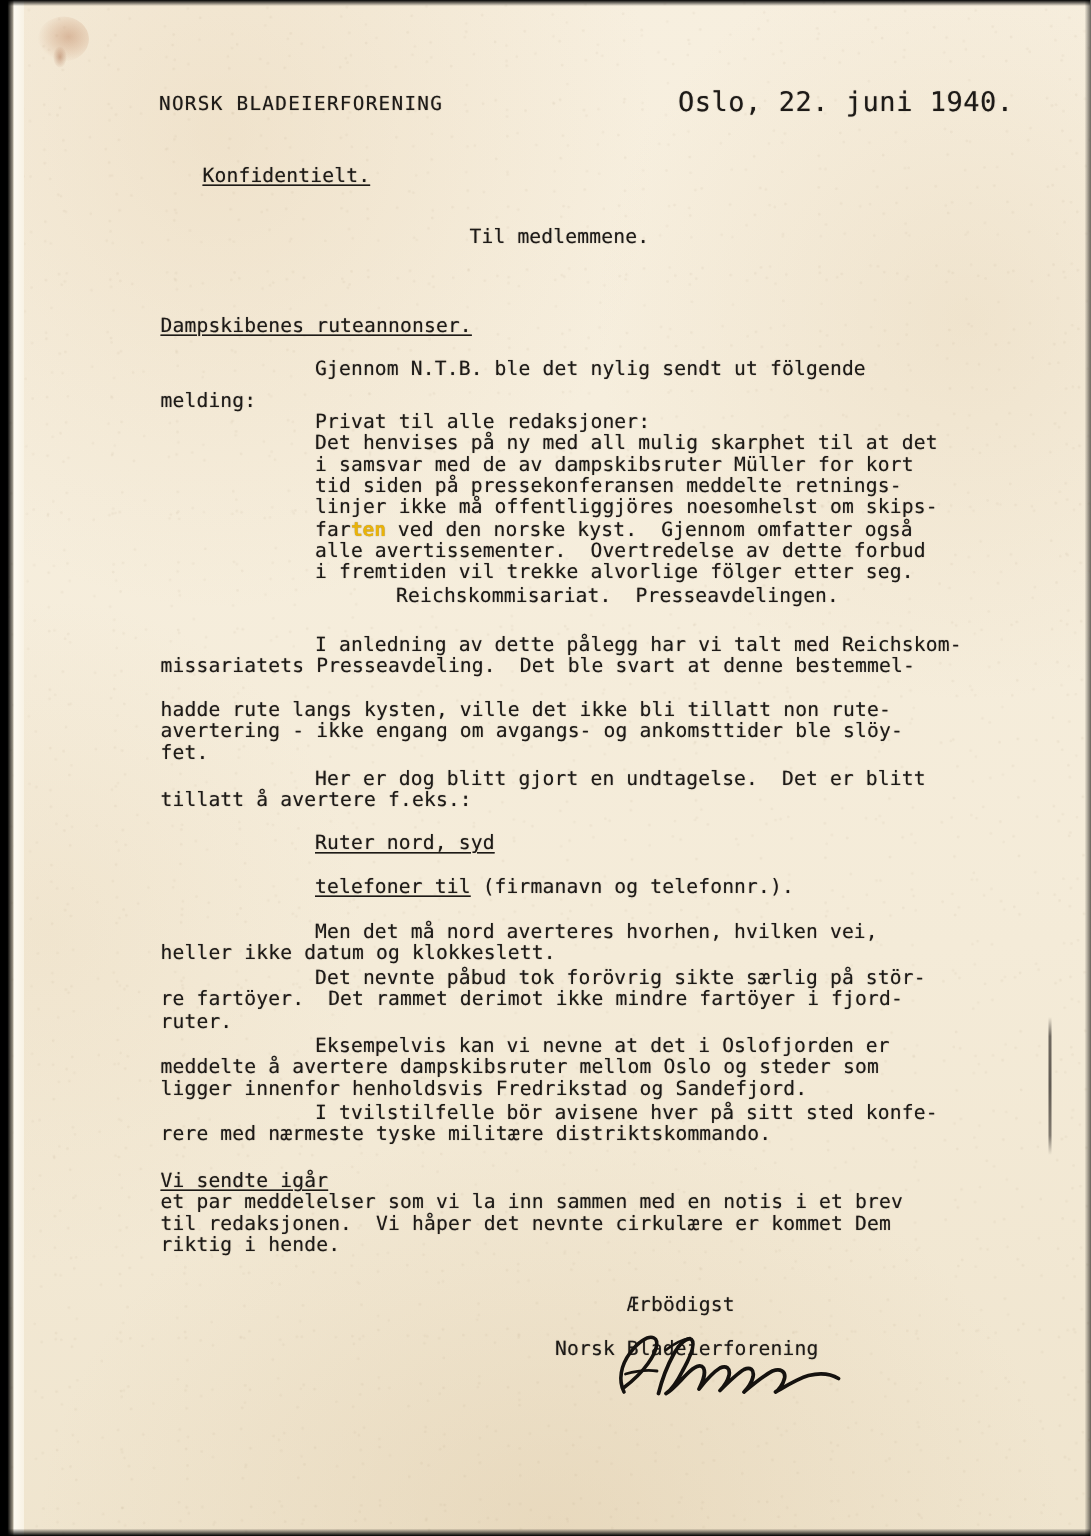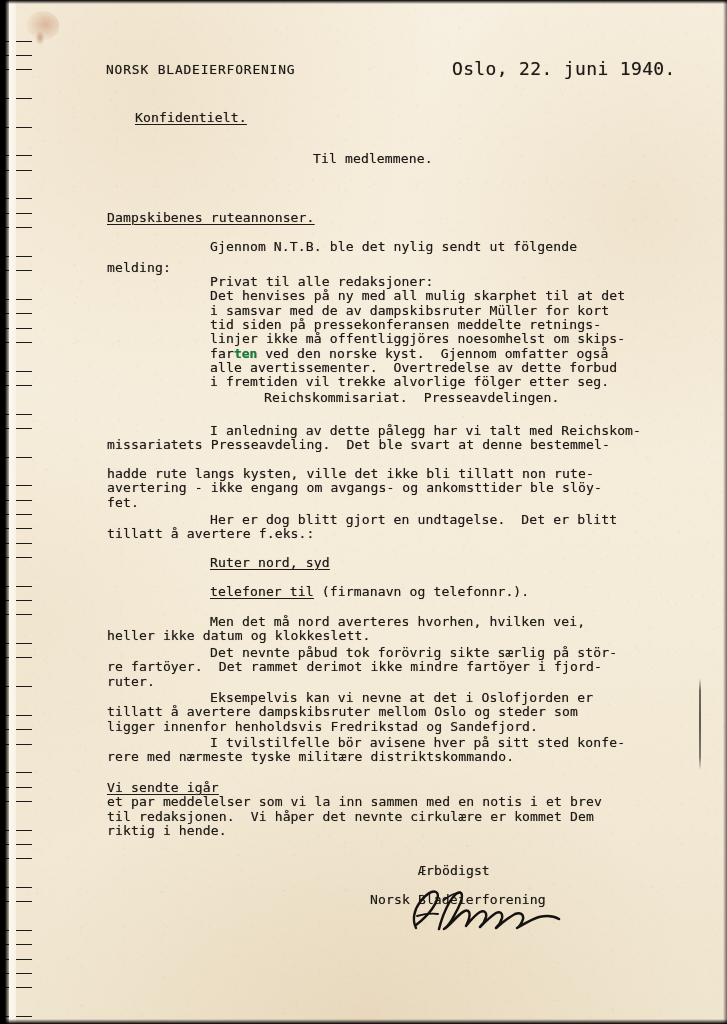--- a/index.html
+++ b/index.html
@@ -92,29 +92,28 @@
   #typed {
     position: absolute;
     left: 0; top: 0;
     width: 643px; height: 1024px;
     font-family: "DejaVu Sans Mono", "Liberation Mono", monospace;
     font-size: 13.1px;
     line-height: 14.35px;
     letter-spacing: .1px;
     color: #1d1a17;
     white-space: pre;
-    text-decoration: underline;
   }
   .ln {
     position: absolute;
     white-space: pre;
     text-shadow: 0 0 .7px rgba(40,35,30,.55);
   }
   .u { text-decoration: underline; text-underline-offset: 2px; text-decoration-thickness: 1px; }
-  .strike-bold { font-weight: 700; color: #15803d; letter-spacing: -.15px; }
+  .strike-bold { font-weight: 700; color: #eab308; letter-spacing: -.15px; }
 
   .hdr { font-size: 12.9px; letter-spacing: .85px; }
   .datehdr { font-size: 18px; letter-spacing: .35px; }
 
   
   #signature {
     position: absolute;
     left: 408px;
     top: 888px;
     width: 190px;
@@ -205,21 +204,21 @@
 
     
     <div class="ln" style="left:210px; top:615px;">Men det må nord averteres hvorhen, hvilken vei,</div>
     <div class="ln" style="left:107px; top:629.4px;">heller ikke datum og klokkeslett.</div>
 
     <div class="ln" style="left:210px; top:646px;">Det nevnte påbud tok forövrig sikte særlig på stör-</div>
     <div class="ln" style="left:107px; top:660.4px;">re fartöyer.  Det rammet derimot ikke mindre fartöyer i fjord-</div>
     <div class="ln" style="left:107px; top:674.7px;">ruter.</div>
 
     <div class="ln" style="left:210px; top:691px;">Eksempelvis kan vi nevne at det i Oslofjorden er</div>
-    <div class="ln" style="left:107px; top:705.4px;">tillatt å avertere dampskibsruter mellom Oslo og steder som</div>
+    <div class="ln" style="left:107px; top:705.4px;">meddelte å avertere dampskibsruter mellom Oslo og steder som</div>
     <div class="ln" style="left:107px; top:719.7px;">ligger innenfor henholdsvis Fredrikstad og Sandefjord.</div>
 
     <div class="ln" style="left:210px; top:736px;">I tvilstilfelle bör avisene hver på sitt sted konfe-</div>
     <div class="ln" style="left:107px; top:750.4px;">rere med nærmeste tyske militære distriktskommando.</div>
 
     
     <div class="ln u" style="left:107px; top:781px;">Vi sendte igår</div>
     <div class="ln" style="left:107px; top:795.4px;">et par meddelelser som vi la inn sammen med en notis i et brev</div>
     <div class="ln" style="left:107px; top:809.7px;">til redaksjonen.  Vi håper det nevnte cirkulære er kommet Dem</div>
     <div class="ln" style="left:107px; top:824px;">riktig i hende.</div>

